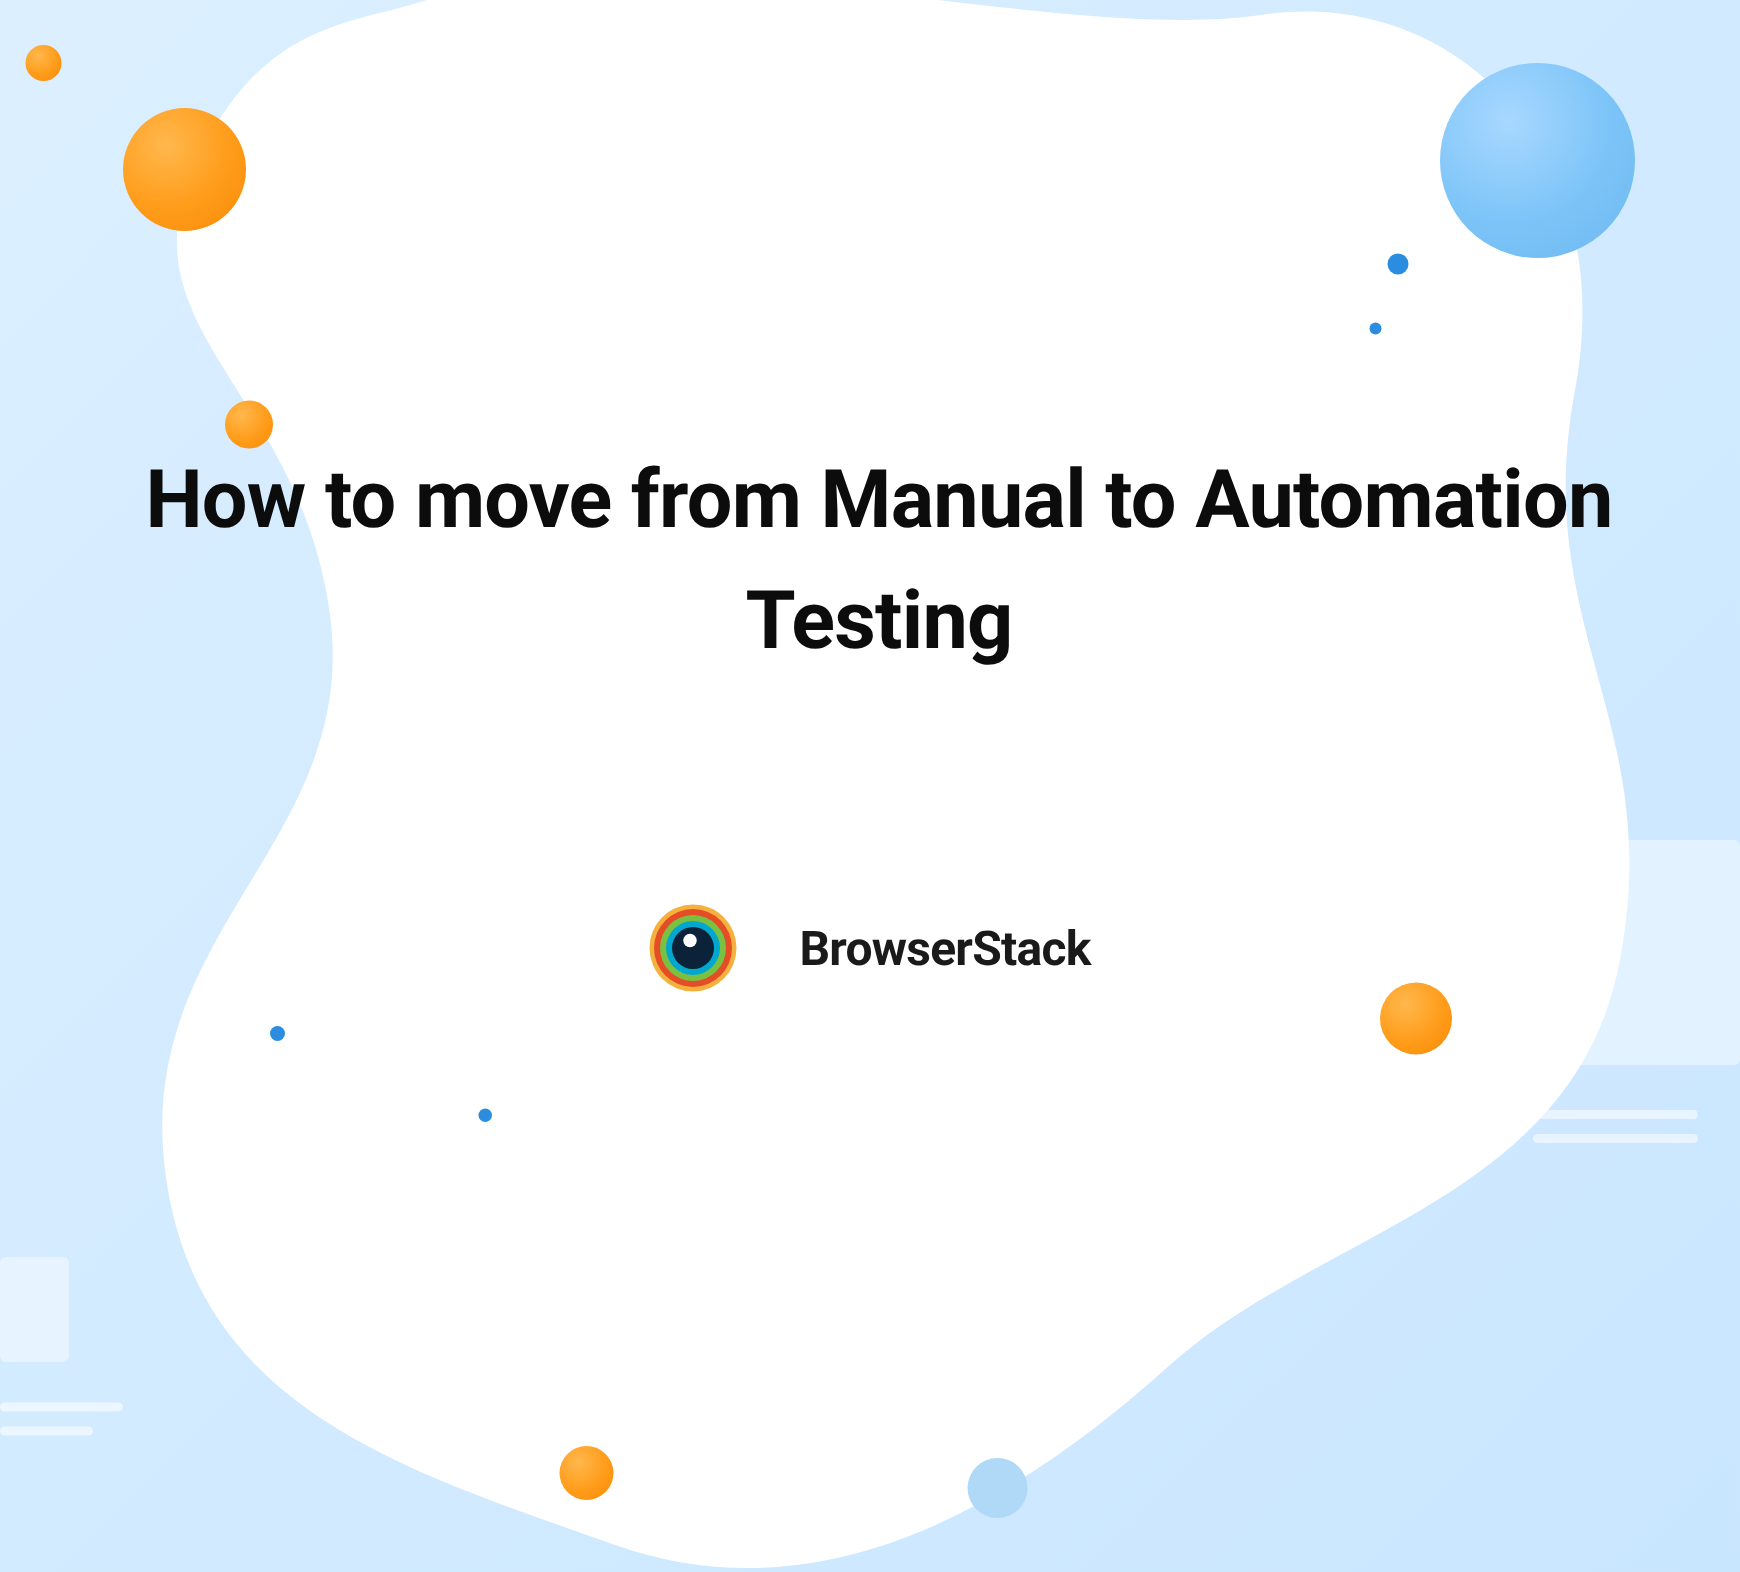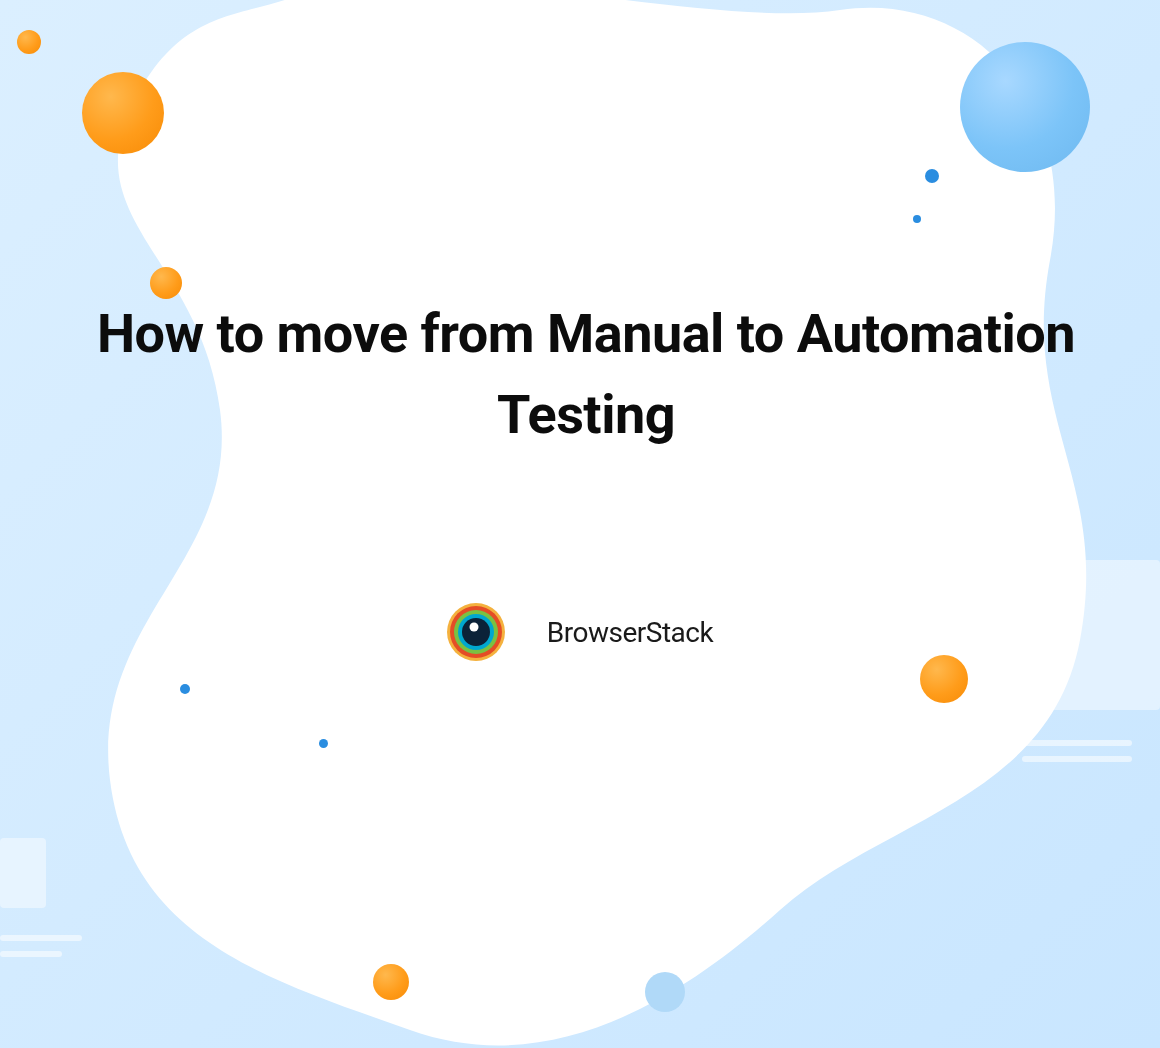--- a/index.html
+++ b/index.html
@@ -71,22 +71,22 @@
     height: 58px;
     position: relative;
   }
   .logo-mark .ring {
     position: absolute;
     border-radius: 50%;
     top: 50%; left: 50%;
     transform: translate(-50%, -50%);
   }
   .brand-text {
-    font-size: 28px;
-    font-weight: 400;
+    font-size: 32px;
+    font-weight: 700;
     color: #1a1a1a;
     letter-spacing: -0.5px;
     margin-left: 28px;
   }
 </style>
 </head>
 <body>
 
 <div class="canvas">
 

